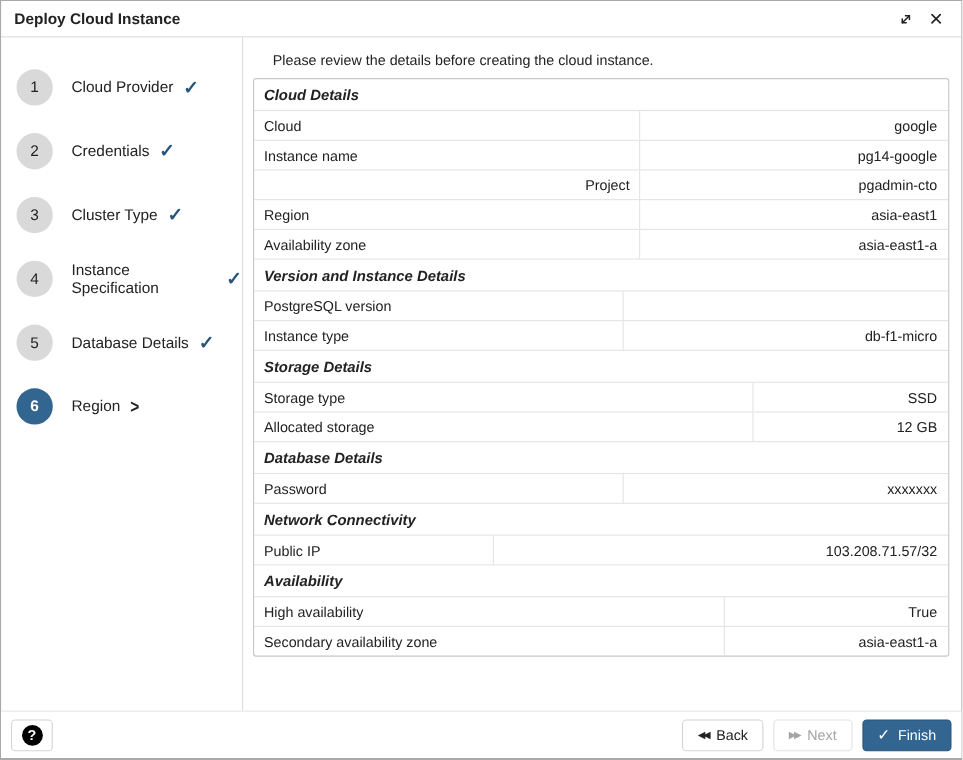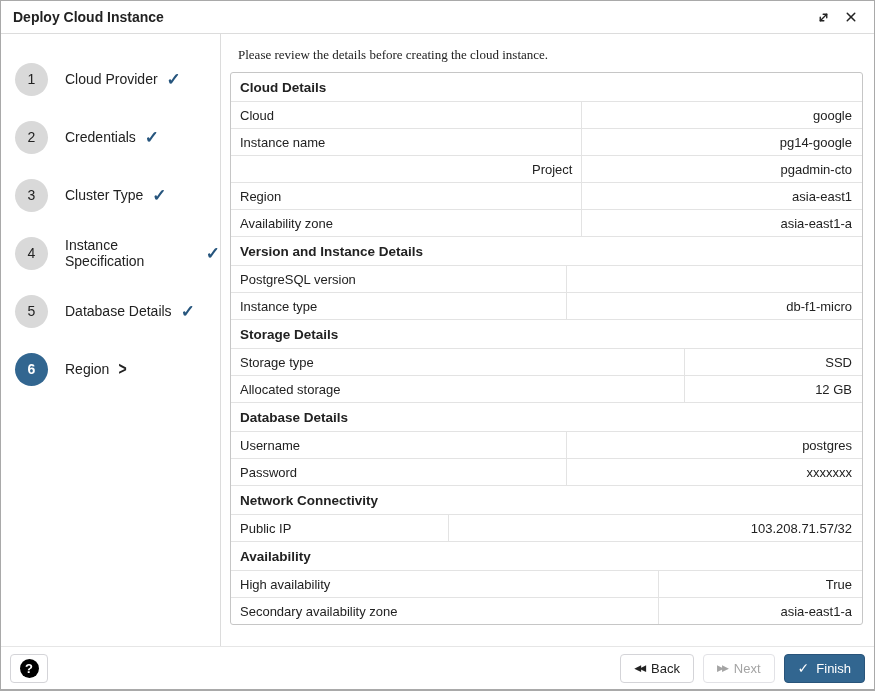--- a/index.html
+++ b/index.html
@@ -63,29 +63,30 @@
   .step-chevron{
     color:#222;font-size:14px;font-weight:600;margin-left:9px;line-height:1;
     transform:scaleY(1.25);
   }
   
   .content{
     flex:1;min-width:0;
     padding:8px 11px 8px 9px;
     overflow:hidden;
   }
-  .intro{font-size:13px;margin:5px 0 9px 8px;font-family:Liberation Serif, serif;}
+  .intro{font-size:13px;margin:5px 0 9px 18px;}
   .review-table{
     border:1px solid var(--tbl-border);
     border-radius:3px;
     background:#fff;
   }
   .sec-title{
     font-size:13.5px;font-weight:700;
     padding:7px 9px 6px 9px;
+    font-style:italic;
   }
   .review-table > div + div{border-top:1px solid var(--line);}
   .row{display:flex;align-items:stretch;}
   .cell-label{
     font-size:13px;
     padding:6px 9px 5px 9px;
     border-right:1px solid var(--line);
   }
   .cell-value{
     flex:1;font-size:13px;text-align:right;
@@ -217,24 +218,20 @@
           <div class="row">
             <div class="cell-label" style="width: 71.9%;">Storage type</div>
             <div class="cell-value">SSD</div>
           </div>
           <div class="row">
             <div class="cell-label" style="width: 71.9%;">Allocated storage</div>
             <div class="cell-value">12 GB</div>
           </div>
           <div class="sec-title">Database Details</div>
           <div class="row">
-            <div class="cell-label" style="width: 53.3%;">Username</div>
-            <div class="cell-value">postgres</div>
-          </div>
-          <div class="row">
             <div class="cell-label" style="width: 53.3%;">Password</div>
             <div class="cell-value">xxxxxxx</div>
           </div>
           <div class="sec-title">Network Connectivity</div>
           <div class="row">
             <div class="cell-label" style="width: 34.6%;">Public IP</div>
             <div class="cell-value">103.208.71.57/32</div>
           </div>
           <div class="sec-title">Availability</div>
           <div class="row">

